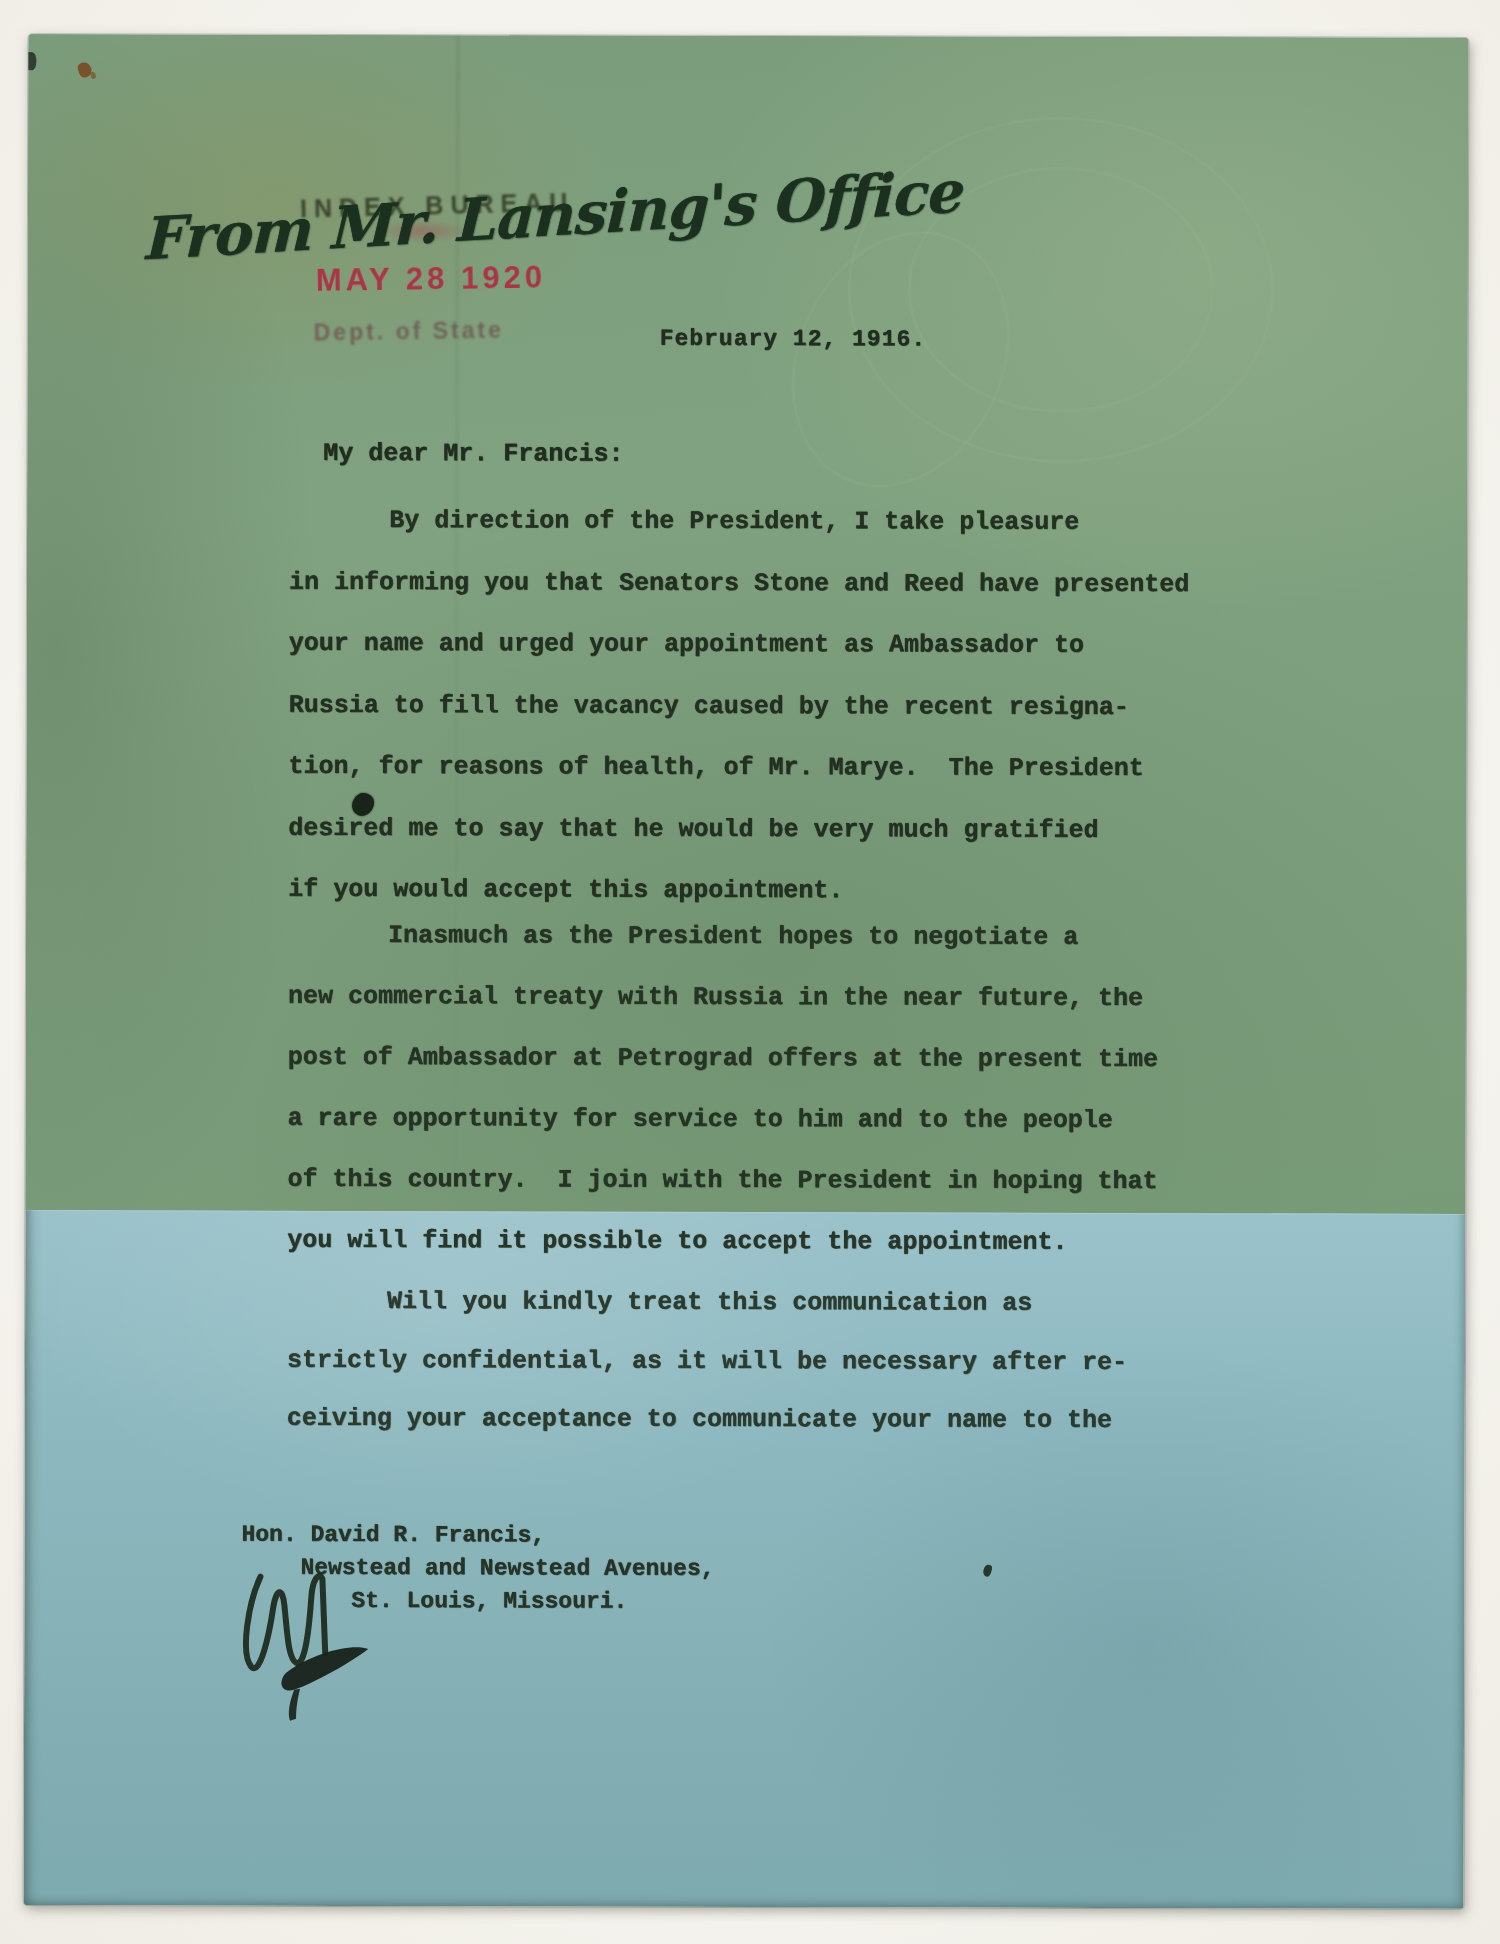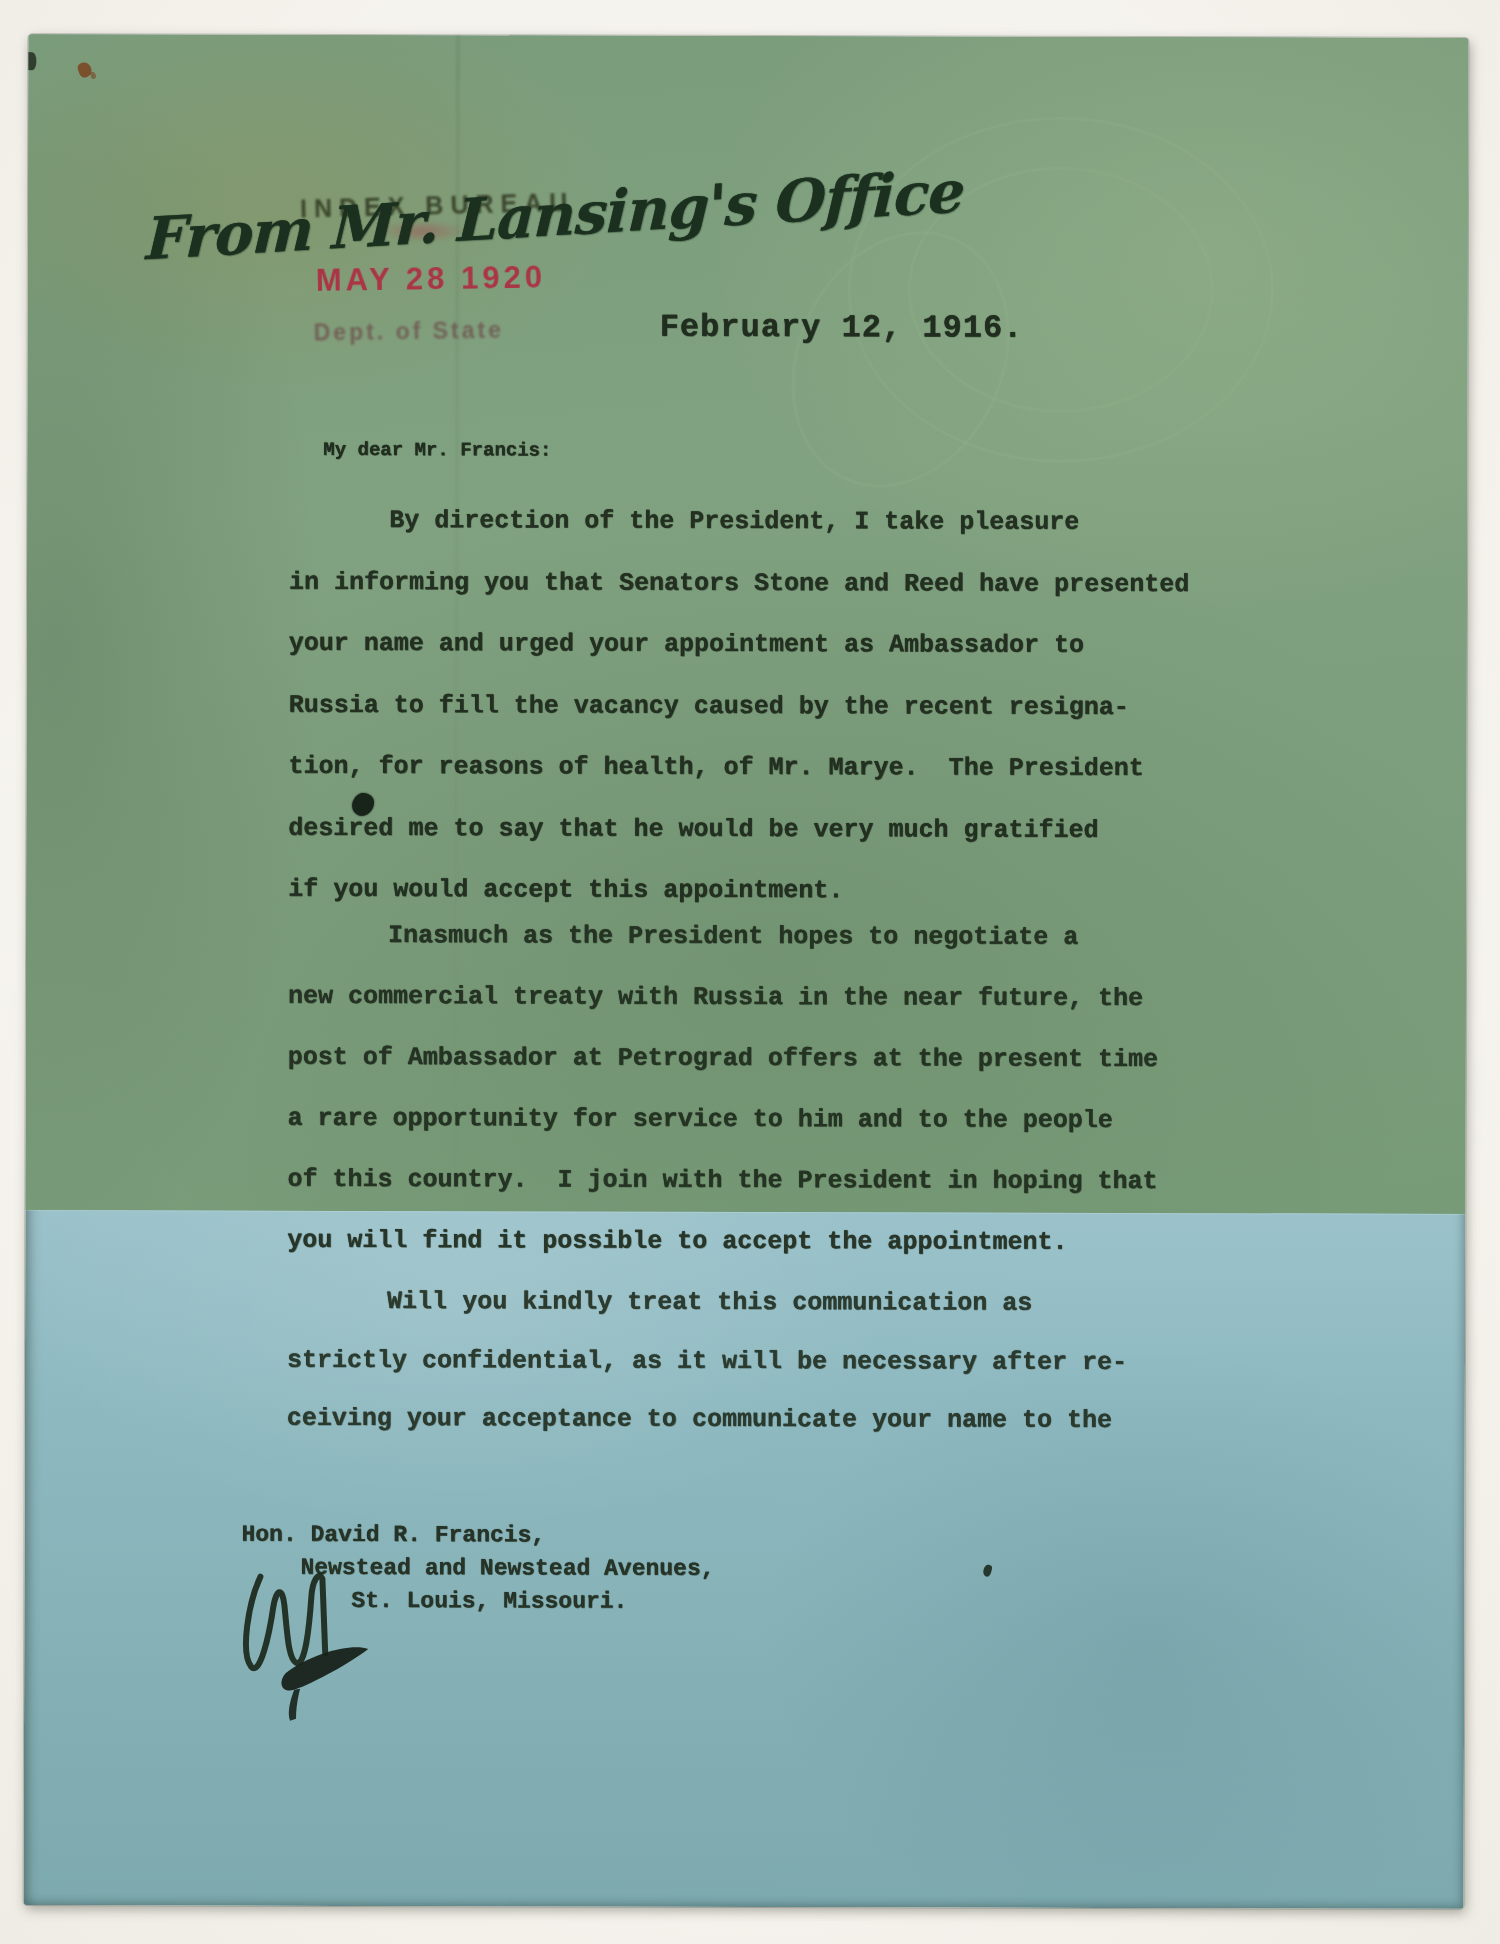--- a/index.html
+++ b/index.html
@@ -35,22 +35,22 @@
   .wm1{left:60px;top:30px;width:420px;height:340px;}
   .wm2{left:120px;top:80px;width:300px;height:240px;}
   .wm3{left:10px;top:140px;width:200px;height:260px;transform:rotate(25deg);}
 
   
   .tw{position:absolute;font-family:"Liberation Mono", monospace;font-weight:bold;
     color:var(--ink,#212d1f);white-space:pre;line-height:1;
     text-shadow:0 0 1px rgba(25,40,25,0.85), 0.6px 0.6px 0.6px rgba(25,40,25,0.45);}
   .body-line{font-size:25px;}
   .p0{opacity:0.97}.p1{opacity:0.94}.p2{opacity:0.90}
-  .dateline{left:632px;top:276px;font-size:32px;letter-spacing:1px;}
-  .salutation{left:296px;top:406px;font-size:19px;}
+  .dateline{left:632px;top:292px;font-size:23px;letter-spacing:1px;}
+  .salutation{left:296px;top:406px;font-size:25px;}
   .addr{font-size:23px;opacity:0.95;}
   .addr0{left:217px;top:1489px;}
   .addr1{left:276px;top:1522px;}
   .addr2{left:327px;top:1555px;text-align:center;}
 
   
   .stamp{position:absolute;font-family:"Liberation Sans", sans-serif;font-weight:bold;white-space:pre;}
   .stamp-index{left:272px;top:156px;font-size:25px;letter-spacing:7px;color:#2c331d;
     opacity:0.82;filter:blur(0.9px);transform:rotate(-1.6deg);}
   .stamp-may{left:288px;top:226px;font-size:31px;letter-spacing:4px;color:var(--stamp-red,#b02740);

